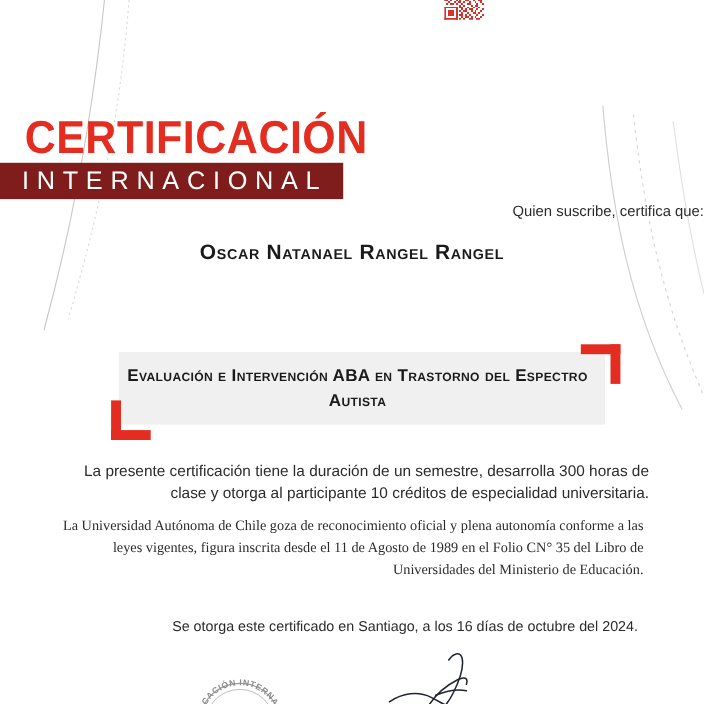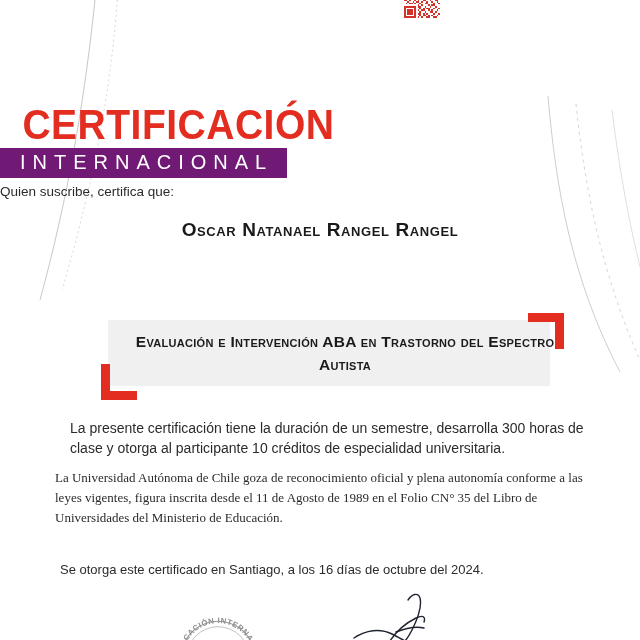--- a/index.html
+++ b/index.html
@@ -55,35 +55,35 @@
     font-size: 42px;
     letter-spacing: 0.5px;
     color: #E32D21;
     line-height: 1;
     transform: scaleX(0.93);
     margin: 0;
     padding: 0;
   }
   .title-banner {
     display: inline-block;
-    background: #701a75;
+    background: #7f1d1d;
     color: #ffffff;
-    font-size: 20px;
+    font-size: 23px;
     letter-spacing: 7px;
     padding: 4px 14px 5px 20px;
     margin-top: 2px;
     line-height: 1.05;
     font-weight: 400;
   }
 
   
   .line {
     position: absolute;
     width: 640px;
-    text-align: left;
+    text-align: right;
     color: #2b2b2b;
     font-size: 13.5px;
     line-height: 20px;
   }
 
   .subscribe-line { top: 182px; font-size: 13.5px; }
 
   .recipient-name {
     position: absolute;
     top: 219px;
@@ -108,21 +108,21 @@
   .course-panel {
     position: absolute;
     left: 108px;
     top: 320px;
     width: 442px;
     height: 66px;
     background: #f0f0f0;
   }
   .course-title {
     position: absolute;
-    left: 116px;
+    left: 96px;
     top: 330px;
     width: 458px;
     text-align: center;
     font-weight: bold;
     font-size: 15.5px;
     font-variant: small-caps;
     color: #1a1a1a;
     line-height: 23px;
     letter-spacing: 0.3px;
   }

